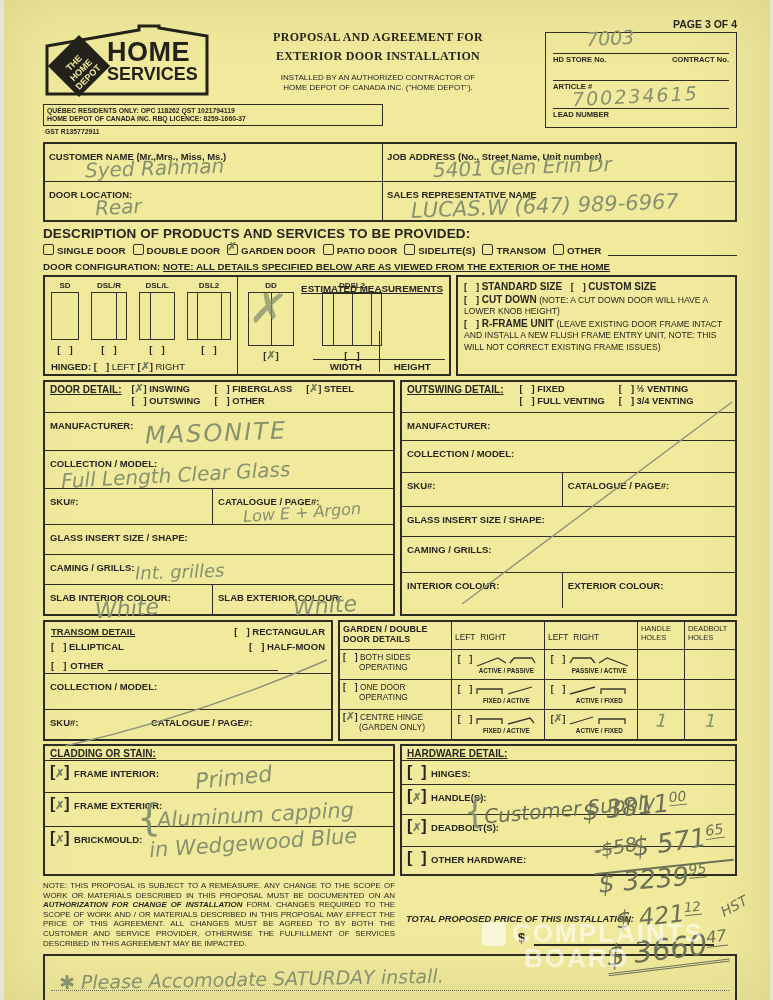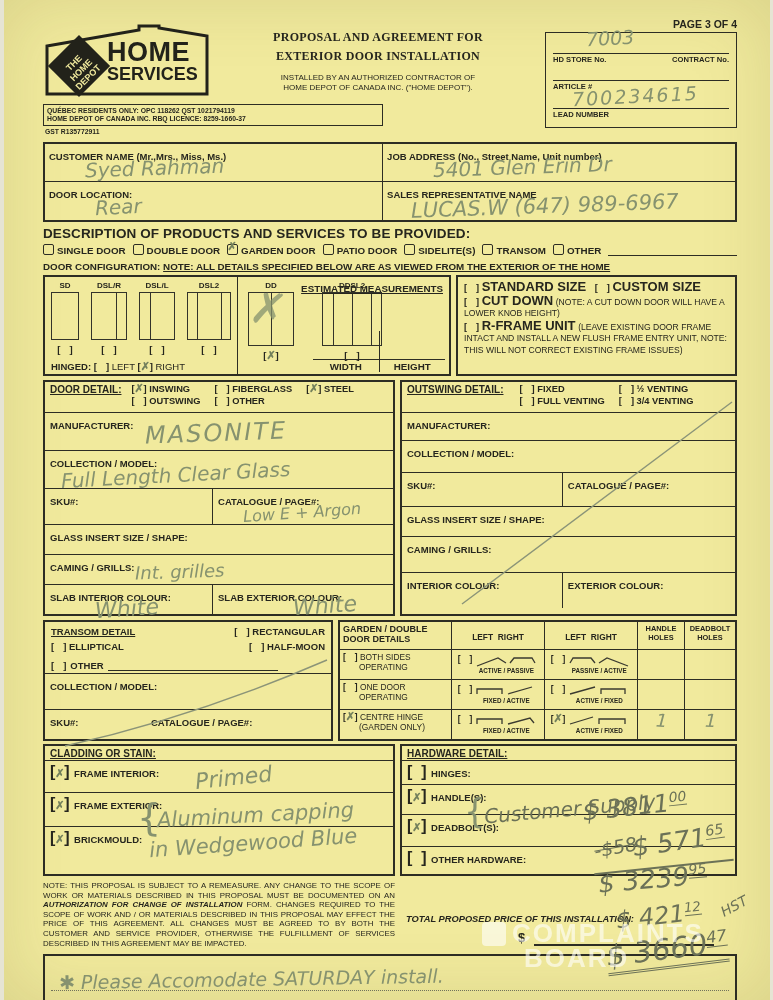--- a/index.html
+++ b/index.html
@@ -62,21 +62,21 @@
   .dcb{margin-top:4px;font-size:9.5px}
   .hinged{font-size:9.5px;margin-top:6px;white-space:nowrap}
   .est{position:absolute;right:6px;top:6px;font-size:9.8px;font-weight:bold;text-decoration:underline}
   .wh{position:absolute;right:4px;bottom:2px;width:132px;text-align:center;font-size:9.8px;font-weight:bold}
   .wh .cells{display:flex;height:28px}
   .wh .cells>div{flex:1}
   .wh .cells>div+div{border-left:1.4px solid #2d2d24}
   .wh .labels{display:flex;border-top:1.4px solid #2d2d24}
   .wh .labels>div{flex:1;padding-top:1px}
   .cfg-opts{border:2px solid #2d2d24;margin-left:5px;flex:1;padding:4px 6px;box-sizing:border-box;font-size:9.2px;line-height:11.5px}
-  .cfg-opts b{font-size:13px}
+  .cfg-opts b{font-size:10px}
   .cfg-opts .note{font-weight:normal;font-size:8.6px}
 
   
   .detailrow{display:flex;gap:5px;margin-top:4px}
   .dbox{border:2px solid #2d2d24;box-sizing:border-box;position:relative}
   .dbox .r{position:relative;box-sizing:border-box;padding:2px 5px}
   .dbox .r+.r{border-top:1.5px solid #2d2d24}
   .split{display:flex;padding:0!important}
   .split>div{position:relative;padding:2px 5px;box-sizing:border-box}
   .split>div+div{border-left:1.5px solid #2d2d24}
@@ -86,21 +86,21 @@
   .slash{position:absolute;inset:0;overflow:visible;z-index:4;pointer-events:none}
 
   
   .tg{display:flex;gap:5px;margin-top:4px}
   .transom{width:290px}
   .trow2{display:flex;justify-content:space-between;font-size:9.5px;font-weight:bold;padding:2px 6px}
   .garden{width:399px;border:2px solid #2d2d24;box-sizing:border-box;display:grid;grid-template-columns:112px 93px 93px 47px 50px;font-size:8.4px}
   .garden>div{border-right:1.2px solid #2d2d24;border-bottom:1.2px solid #2d2d24;position:relative;box-sizing:border-box;padding:2px 3px}
   .garden>div:nth-child(5n){border-right:none}
   .garden>div:nth-last-child(-n+5){border-bottom:none}
-  .gc{text-align:center;font-weight:bold}
+  .gc{text-align:left;font-weight:normal}
   .swing{display:block;margin:1px auto 0 auto}
   .cap{font-size:6.3px;text-align:center;font-weight:bold;white-space:nowrap}
   .optcell{display:flex;align-items:flex-start;gap:2px;justify-content:center;padding-top:4px!important}
 
   
   .ch{display:flex;gap:5px;margin-top:3px}
   .cbox{width:352px}
   .hbox{width:337px}
   .ttl{font-size:10px;font-weight:bold;text-decoration:underline;padding:2px 5px 1px 5px}
 

